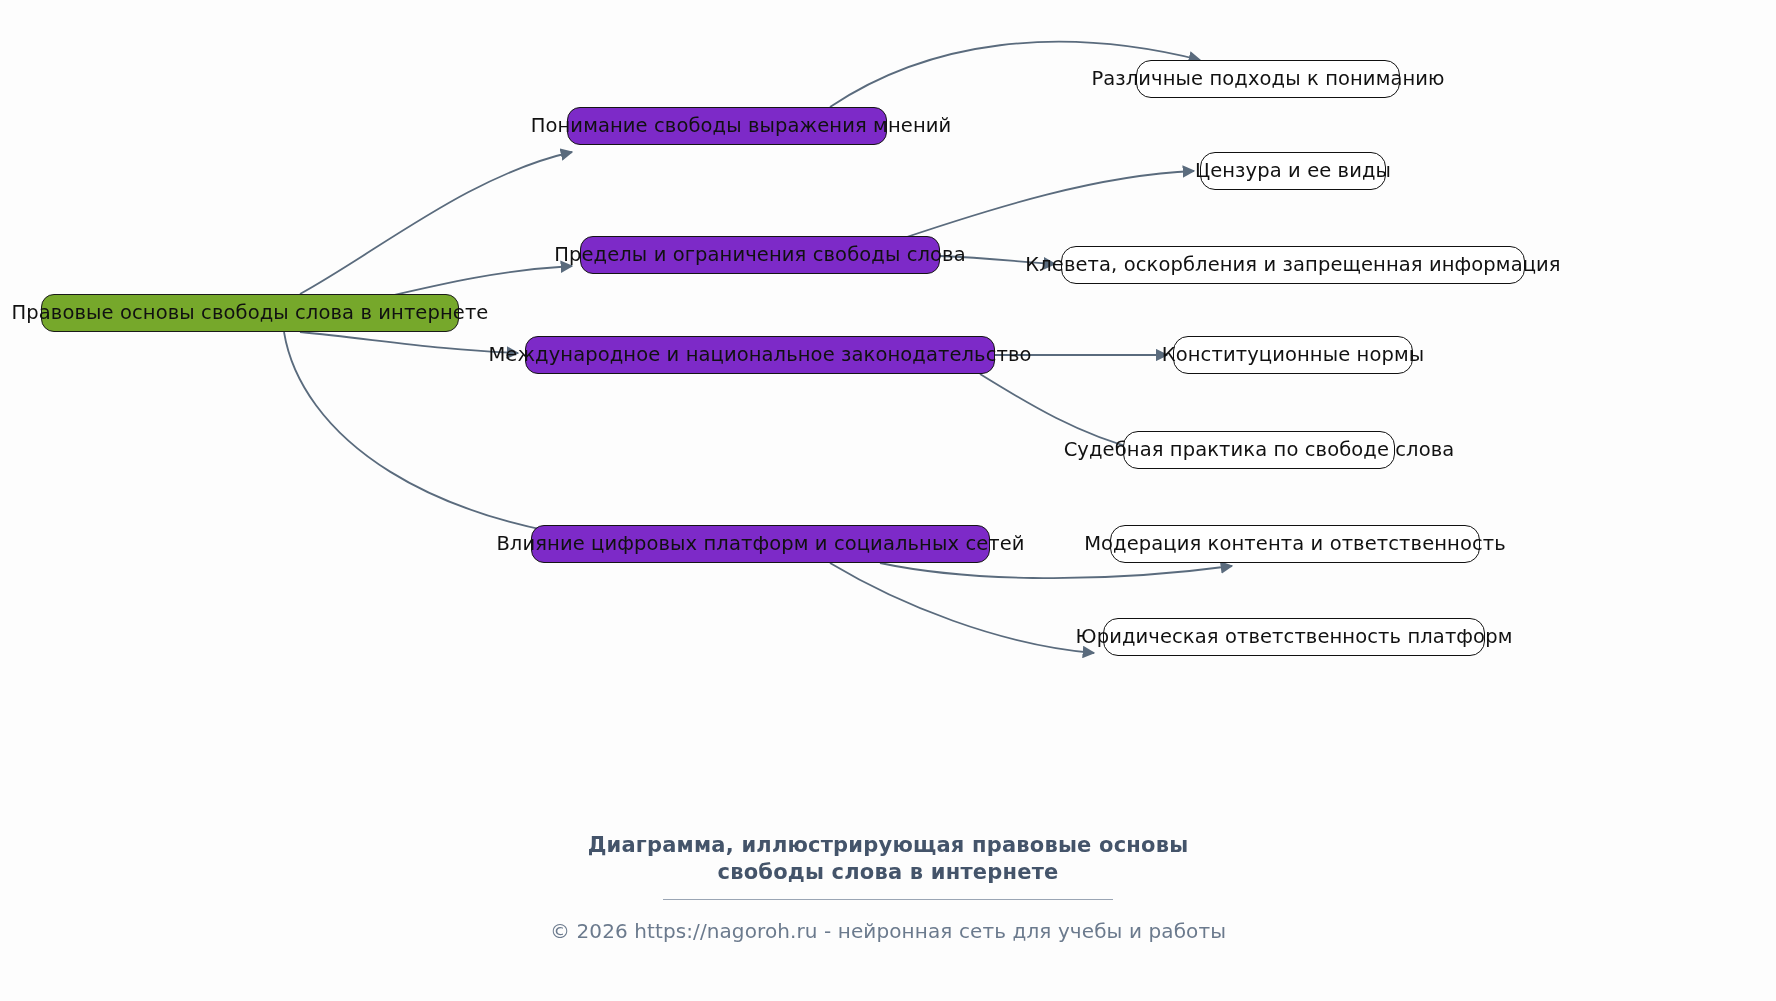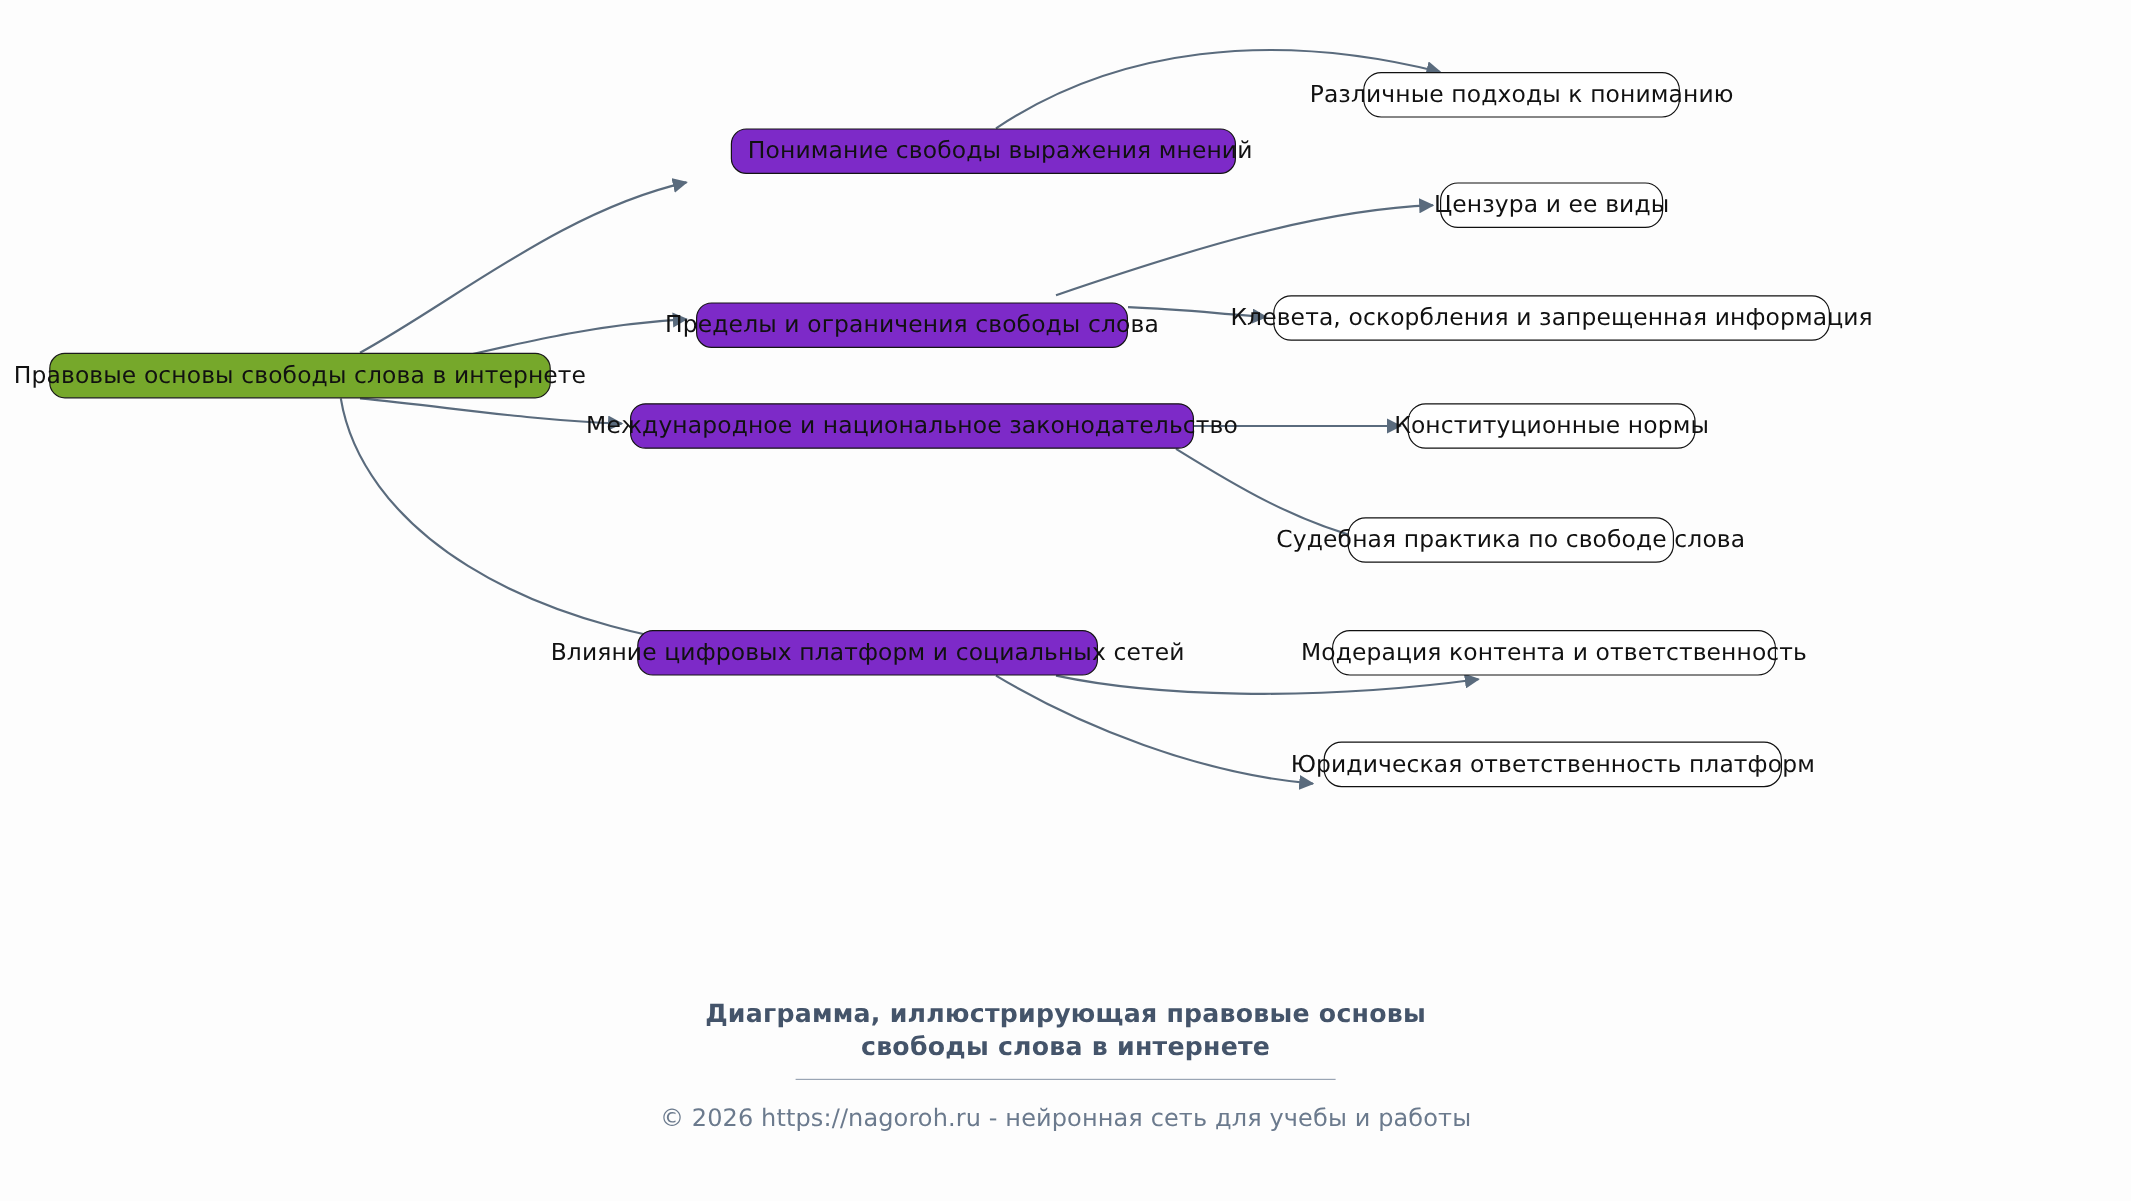--- a/index.html
+++ b/index.html
@@ -108,37 +108,37 @@
       <path d="M 995 355 C 1060 355 1110 355 1167 355"></path>
       <path d="M 980 374 C 1030 405 1080 435 1140 450"></path>
 
       <path d="M 880 563 C 960 580 1090 585 1232 566"></path>
       <path d="M 830 563 C 900 605 1000 645 1094 653"></path>
     </g>
   </svg>
 
   <div class="node node-root" style="left:41px; top:294px; width:418px; height:38px;">Правовые основы свободы слова в интернете</div>
 
-  <div class="node node-branch" style="left:609px; top:107px; width:421px; height:38px;padding-left:44px;">Понимание свободы выражения мнений</div>
+  <div class="node node-branch" style="left:567px; top:107px; width:320px; height:38px;padding-left:44px;">Понимание свободы выражения мнений</div>
 
   <div class="node node-leaf" style="left:1136px; top:60px; width:264px; height:38px;">Различные подходы к пониманию</div>
 
-  <div class="node node-branch" style="left:580px; top:252px; width:360px; height:38px;">Пределы и ограничения свободы слова</div>
+  <div class="node node-branch" style="left:580px; top:236px; width:360px; height:38px;">Пределы и ограничения свободы слова</div>
 
   <div class="node node-leaf" style="left:1200px; top:152px; width:186px; height:38px;">Цензура и ее виды</div>
 
   <div class="node node-leaf" style="left:1061px; top:246px; width:464px; height:38px;">Клевета, оскорбления и запрещенная информация</div>
 
   <div class="node node-leaf" style="left:1173px; top:336px; width:240px; height:38px;">Конституционные нормы</div>
 
   <div class="node node-branch" style="left:525px; top:336px; width:470px; height:38px;">Международное и национальное законодательство</div>
 
   <div class="node node-leaf" style="left:1123px; top:431px; width:272px; height:38px;">Судебная практика по свободе слова</div>
 
-  <div class="node node-branch" style="left:531px; top:525px; width:384px; height:38px;">Влияние цифровых платформ и социальных сетей</div>
+  <div class="node node-branch" style="left:531px; top:525px; width:459px; height:38px;">Влияние цифровых платформ и социальных сетей</div>
 
   <div class="node node-leaf" style="left:1110px; top:525px; width:370px; height:38px;">Модерация контента и ответственность</div>
 
   <div class="node node-leaf" style="left:1103px; top:618px; width:382px; height:38px;">Юридическая ответственность платформ</div>
 
   <div class="footer" style="top:832px;">
     <div class="footer-caption">
       <div>Диаграмма, иллюстрирующая правовые основы</div>
       <div>свободы слова в интернете</div>
     </div>

